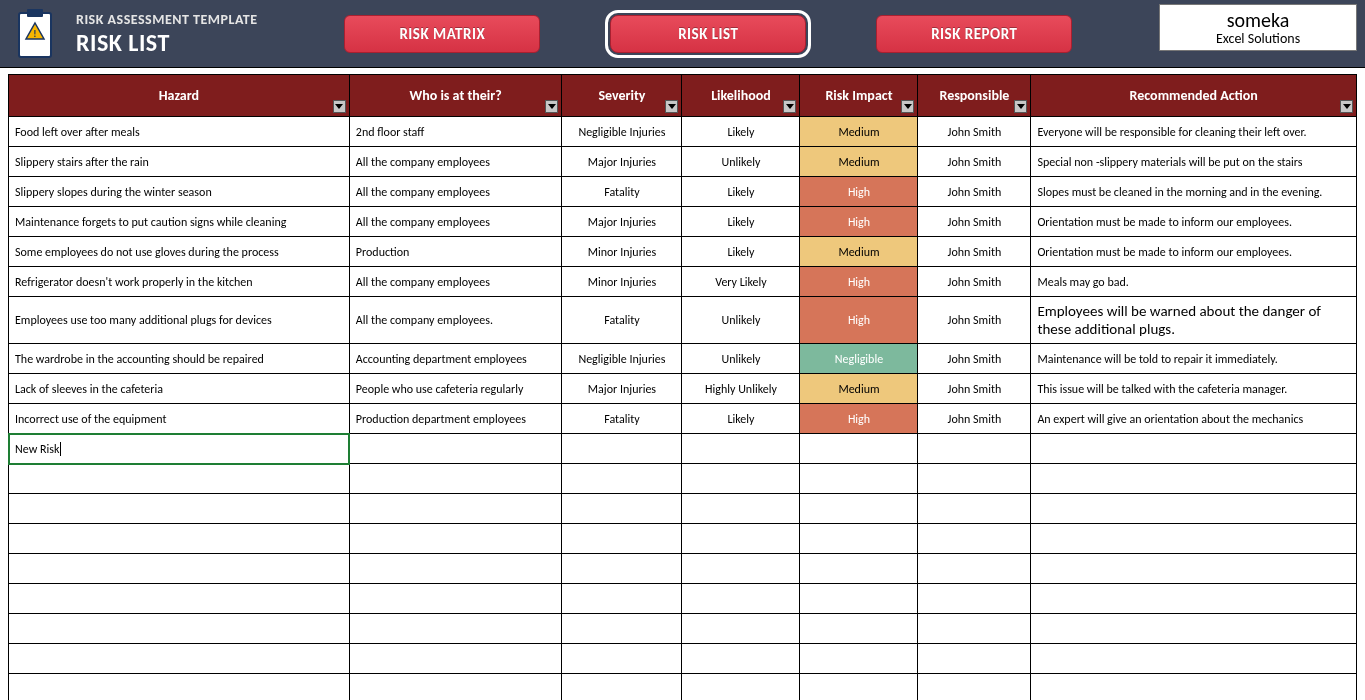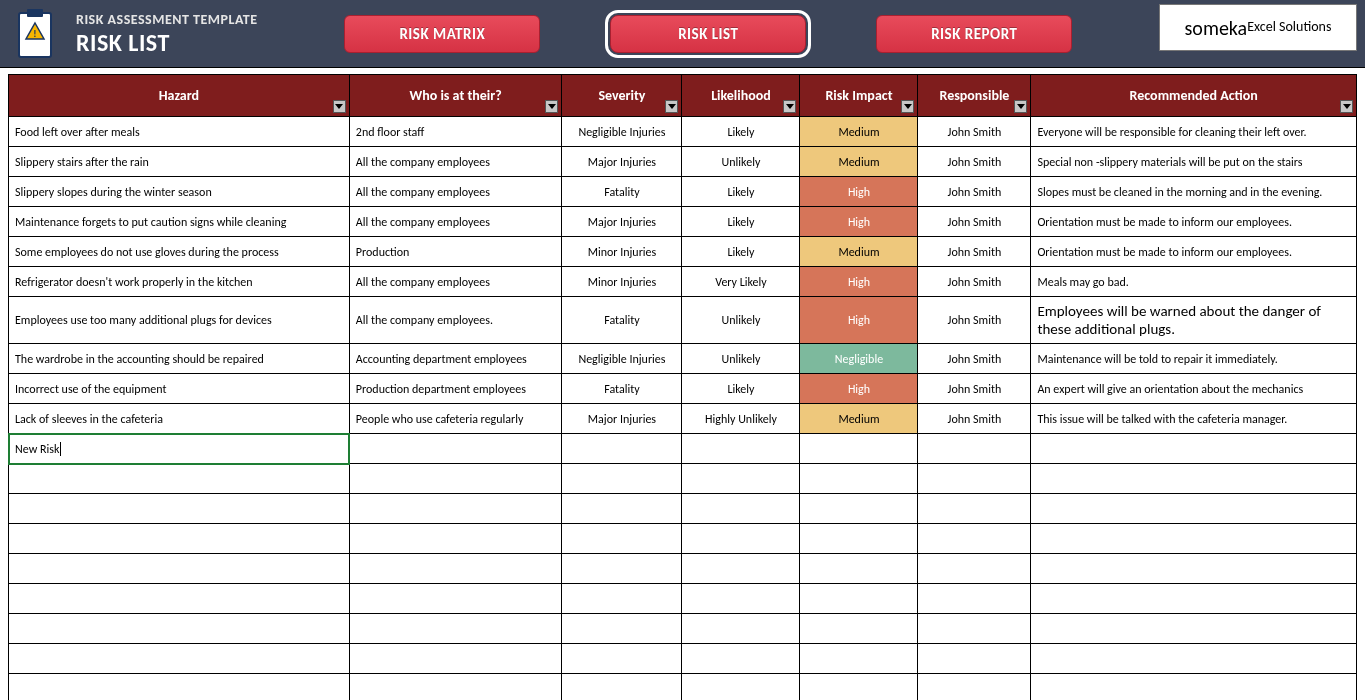--- a/index.html
+++ b/index.html
@@ -47,21 +47,21 @@
   outline: 3px solid #fff;
   outline-offset: 2px;
   border-radius: 8px;
 }
 .brand-box {
   background: #fff;
   width: 198px;
   border: 1px solid #777;
   margin: 4px 8px 16px 0;
   display: flex;
-  flex-direction: row;
+  flex-direction: column;
   align-items: center;
   justify-content: center;
 }
 .brand-main { font-size: 20px; font-weight: normal; color: #000; }
 .brand-sub { font-size: 14px; color: #000; margin-top: -2px; }
 
 .sheet { padding: 6px 8px 0 8px; }
 .risk-table { width: 100%; border-collapse: collapse; table-layout: fixed; }
 .risk-table th {
   background: #7f1d1d;
@@ -232,38 +232,38 @@
         <tr>
           <td>The wardrobe in the accounting should be repaired</td>
           <td>Accounting department employees</td>
           <td class="center">Negligible Injuries</td>
           <td class="center">Unlikely</td>
           <td class="center impact-negligible">Negligible</td>
           <td class="center">John Smith</td>
           <td>Maintenance will be told to repair it immediately.</td>
         </tr>
         <tr>
-          <td>Incorrect use of the equipment</td>
-          <td>Production department employees</td>
-          <td class="center">Fatality</td>
-          <td class="center">Likely</td>
-          <td class="center impact-high">High</td>
-          <td class="center">John Smith</td>
-          <td>An expert will give an orientation about the mechanics</td>
-        </tr>
-        <tr>
           <td>Lack of sleeves in the cafeteria</td>
           <td>People who use cafeteria regularly</td>
           <td class="center">Major Injuries</td>
           <td class="center">Highly Unlikely</td>
           <td class="center impact-medium">Medium</td>
           <td class="center">John Smith</td>
           <td>This issue will be talked with the cafeteria manager.</td>
         </tr>
         <tr>
+          <td>Incorrect use of the equipment</td>
+          <td>Production department employees</td>
+          <td class="center">Fatality</td>
+          <td class="center">Likely</td>
+          <td class="center impact-high">High</td>
+          <td class="center">John Smith</td>
+          <td>An expert will give an orientation about the mechanics</td>
+        </tr>
+        <tr>
           <td class="editing">New Risk<span style="border-left:1px solid #000;margin-left:1px"></span></td>
           <td></td>
           <td></td>
           <td></td>
           <td></td>
           <td></td>
           <td></td>
         </tr>
         <tr>
           <td></td>

